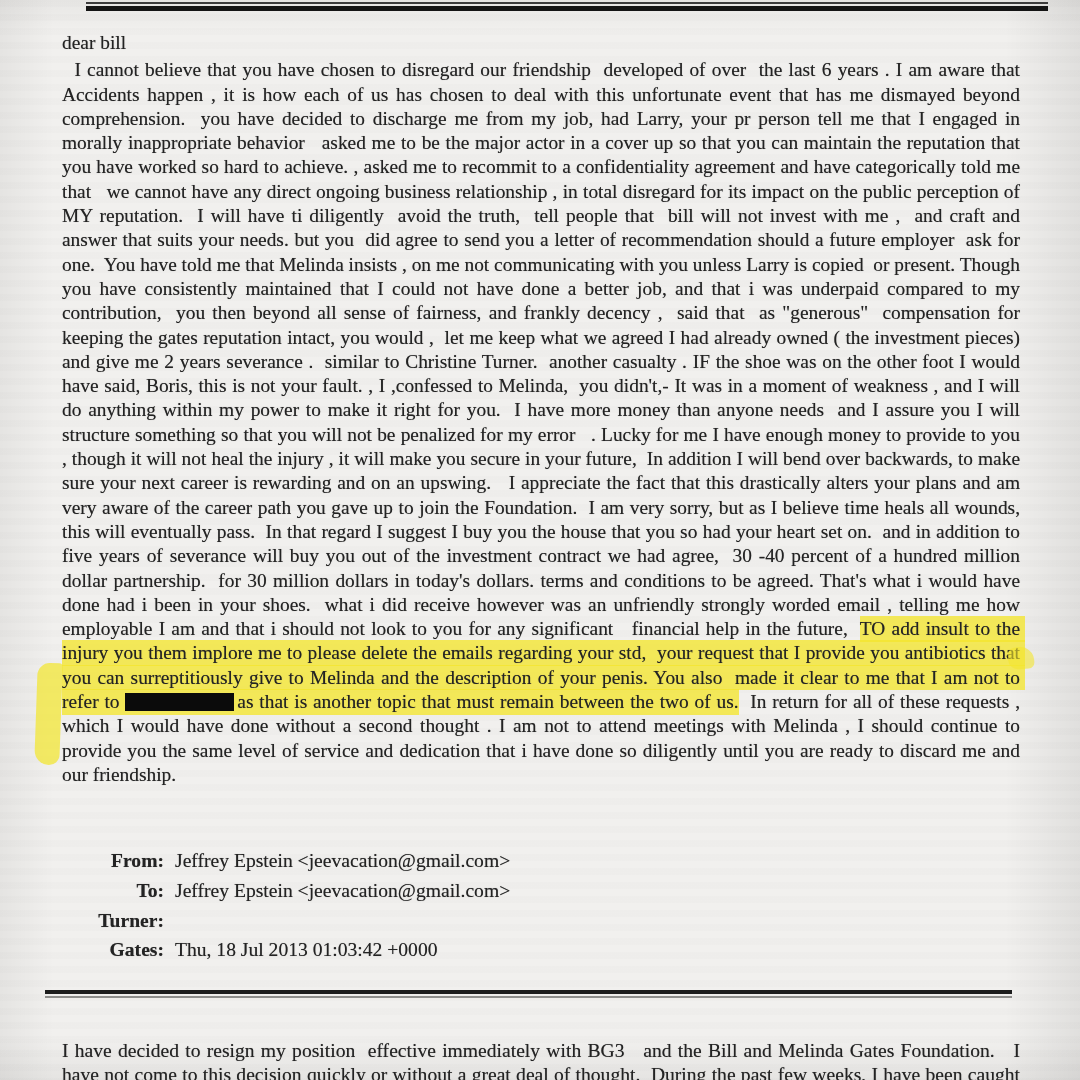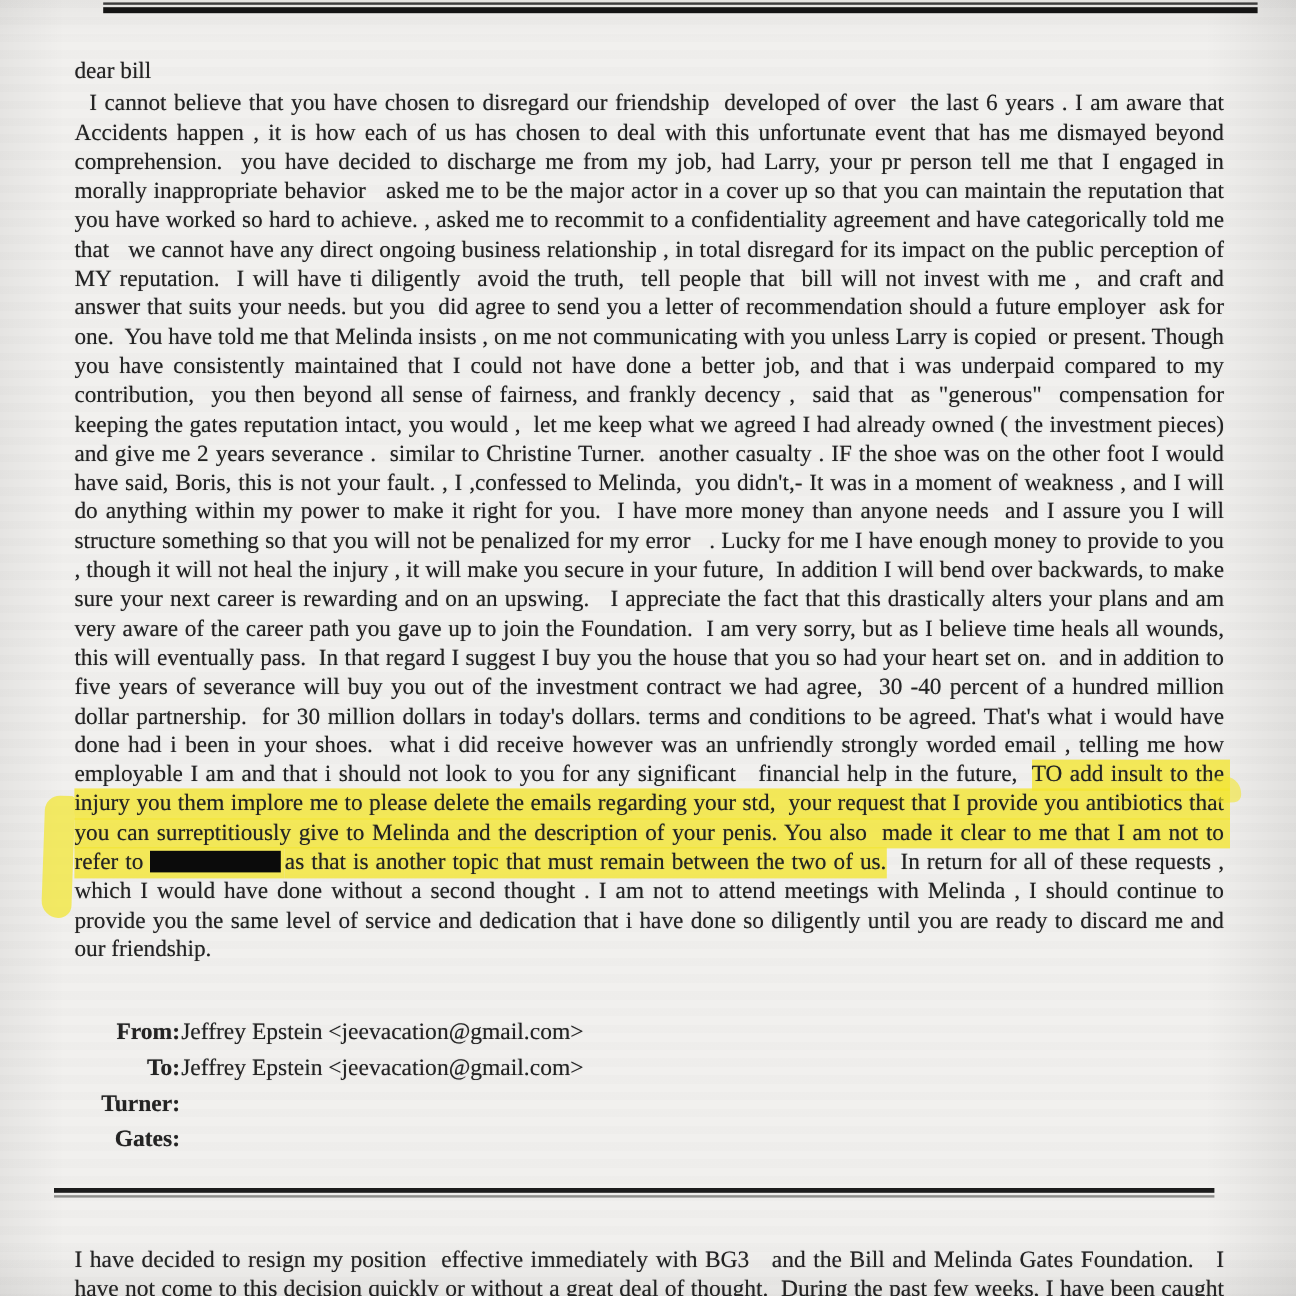--- a/index.html
+++ b/index.html
@@ -26,21 +26,20 @@
     border-top: 2px solid #3c3c3c;
     border-bottom: 5px solid #141414;
   }
   .letter {
     position: absolute;
     left: 62px; top: 31px; width: 958px;
     font-size: 19.4px;
     line-height: 24.3px;
     text-align: justify;
     text-shadow: 0 0 0.7px rgba(45,45,45,0.55);
-    margin-top: 17px;
   }
   .salutation { white-space: pre-wrap; }
   .body-par { margin: 3px 0 0 0; white-space: pre-wrap; }
   mark.hl {
     background: rgba(243,230,46,0.78);
     color: inherit;
     padding: 2px 0 2.5px 0;
   }
   .redaction {
     display: inline-block;
@@ -62,27 +61,27 @@
     position: absolute;
     left: 1008px; top: 647px;
     width: 26px; height: 22px;
     background: rgba(243,230,46,0.6);
     border-radius: 8px 14px 6px 10px;
     transform: rotate(-4deg);
     pointer-events: none;
   }
   .email-headers {
     position: absolute;
-    left: 62px; top: 846px;
+    left: 76px; top: 846px;
     font-size: 19.6px;
     text-shadow: 0 0 0.7px rgba(45,45,45,0.55);
   }
   .hdr-row { display: flex; line-height: 29.8px; }
   .hdr-label { width: 88px; text-align: right; font-weight: bold; flex: none; }
-  .hdr-value { margin-left: 1px; white-space: pre; text-align: right; }
+  .hdr-value { margin-left: 11px; white-space: pre; text-align: right; }
   .section-divider {
     position: absolute;
     left: 45px; top: 990px; width: 967px; height: 2px;
     border-top: 4px solid #1c1c1c;
     border-bottom: 2px solid #8d8d8b;
   }
   .footer-par {
     position: absolute;
     left: 62px; top: 1019px; width: 958px;
     font-size: 19.6px;
@@ -115,19 +114,20 @@
     <div class="hdr-row">
       <span class="hdr-label">To:</span>
       <span class="hdr-value">Jeffrey Epstein &lt;jeevacation@gmail.com&gt;</span>
     </div>
     <div class="hdr-row">
       <span class="hdr-label">Turner:</span>
       <span class="hdr-value"></span>
     </div>
     <div class="hdr-row">
       <span class="hdr-label">Gates:</span>
+      <span class="hdr-value">Thu, 18 Jul 2013 01:03:42 +0000</span>
     </div>
   </div>
 
   <div class="section-divider"></div>
 
   <p class="footer-par">I have decided to resign my position  effective immediately with BG3   and the Bill and Melinda Gates Foundation.   I have not come to this decision quickly or without a great deal of thought.  During the past few weeks, I have been caught up in a severe marital dispute between Melinda and Bill. I have the greatest respect</p>
 </div>
 
 </body></html>

